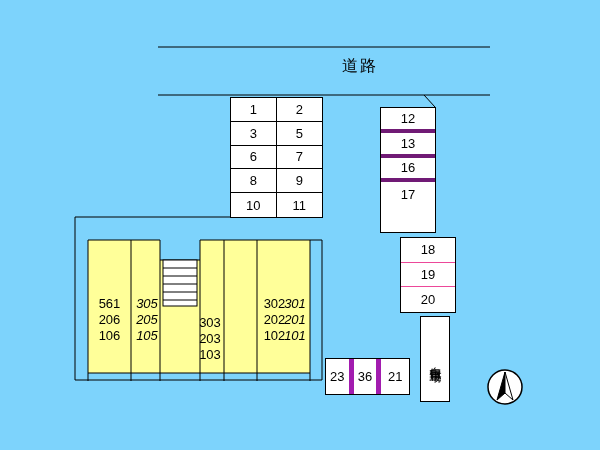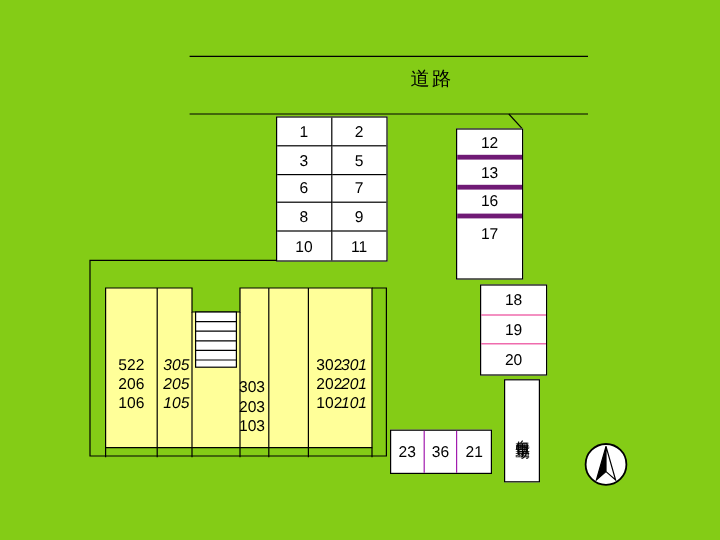--- a/index.html
+++ b/index.html
@@ -1,17 +1,17 @@
 <!DOCTYPE html>
 <html><head>
 <meta charset="utf-8">
 <style>
   html,body{margin:0;padding:0;background:#fff;}
   .canvas{
-    position:relative;width:600px;height:450px;background:#84cc16;
+    position:relative;width:600px;height:450px;background:#7dd3fc;
     font-family:"Liberation Sans","DejaVu Sans",sans-serif;color:#000;
     overflow:hidden;
   }
   svg{position:absolute;left:0;top:0;}
   .road-label{
     position:absolute;left:330px;top:56px;width:60px;text-align:center;
     font-size:16px;letter-spacing:2px;
   }
   .grid{position:absolute;border:1px solid #000;display:grid;background:#fff;box-sizing:border-box;}
   .cell{
@@ -24,21 +24,21 @@
   .g-top .cell:nth-child(odd){border-right:1px solid #000;}
   .g-top .cell:nth-child(-n+8){border-bottom:1px solid #000;}
   
   .g-ru{left:380px;top:107px;width:56px;height:126px;grid-template-rows:repeat(5,1fr);}
   .g-ru .cell:not(:last-child){border-bottom:4px solid #701a75;}
   
   .g-rl{left:400px;top:237px;width:56px;height:76px;grid-template-rows:repeat(3,1fr);}
   .g-rl .cell:not(:last-child){border-bottom:1px solid #ec4899;}
   
   .g-bot{left:325px;top:358px;width:85px;height:37px;grid-template-columns:repeat(3,1fr);}
-  .g-bot .cell:not(:last-child){border-right:1px solid #a21caf;}
+  .g-bot .cell:not(:last-child){border-right:5px solid #a21caf;}
   
   .bike{
     position:absolute;left:420px;top:316px;width:30px;height:86px;
     border:1px solid #000;box-sizing:border-box;background:#fff;
     display:flex;align-items:center;justify-content:center;
     writing-mode:vertical-rl;text-orientation:upright;
     font-size:12px;letter-spacing:1px;
   }
   
   .unit{
@@ -131,21 +131,21 @@
 
   <div class="grid g-bot">
     <div class="cell">23</div>
     <div class="cell">36</div>
     <div class="cell">21</div>
   </div>
 
   <div class="bike">自転車置場</div>
 
   <div class="unit u0">
-    <div>522</div>
+    <div>561</div>
     <div>206</div>
     <div>106</div>
   </div>
   <div class="unit u1">
     <div>305</div>
     <div>205</div>
     <div>105</div>
   </div>
   <div class="unit u2">
     <div>303</div>

